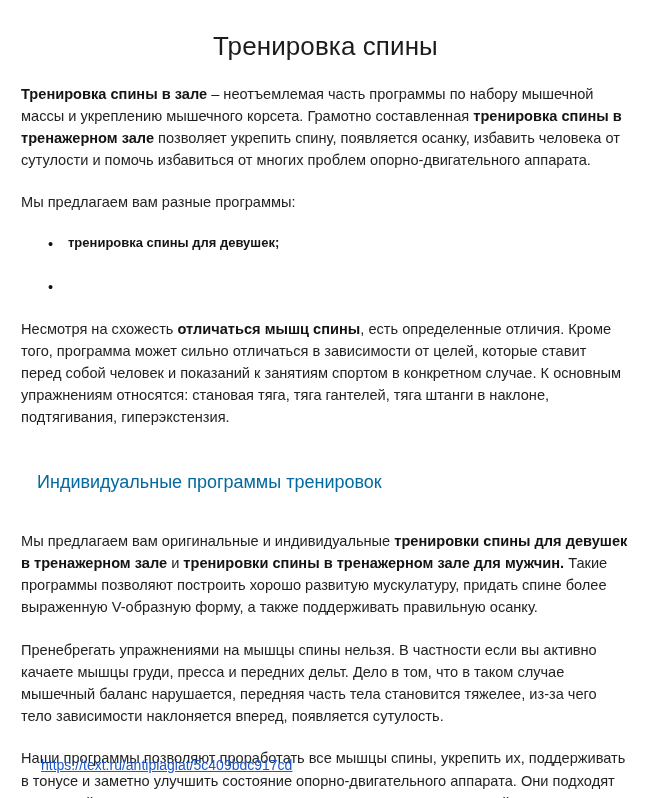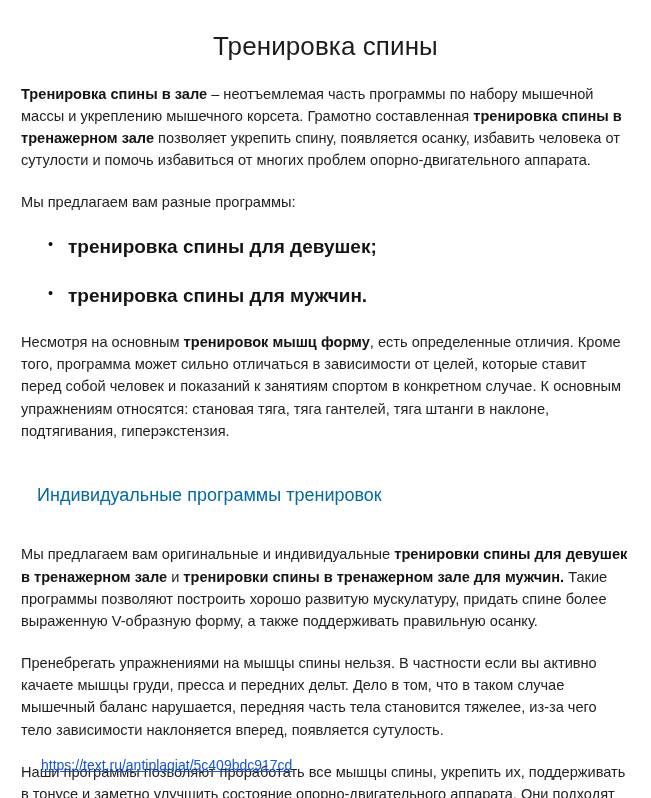--- a/index.html
+++ b/index.html
@@ -64,21 +64,21 @@
     padding-left: 27px;
   }
   .bullet-marker {
     flex: 0 0 auto;
     width: 20px;
     font-size: 14.6px;
     line-height: 1.52;
     color: #111111;
   }
   .bullet-text {
-    font-size: 19px;
+    font-size: 13px;
     line-height: 1.52;
     font-weight: 700;
     color: #141414;
   }
   .source-link-wrap {
     position: absolute;
     left: 41px;
     bottom: 22px;
   }
   .source-link {
@@ -100,25 +100,24 @@
 
   <p class="para"><span>Мы предлагаем вам разные программы:</span></p>
 
   <ul class="bullet-list">
     <li class="bullet-item">
       <span class="bullet-marker">•</span>
       <span class="bullet-text">тренировка спины для девушек;</span>
     </li>
     <li class="bullet-item">
       <span class="bullet-marker">•</span>
-      <span class="bullet-text">тренировка спины для мужчин.</span>
     </li>
   </ul>
 
-  <p class="para"><span>Несмотря на основным </span><b>тренировок мышц форму</b><span>, есть определенные отличия. Кроме того, программа может сильно отличаться в зависимости от целей, которые ставит перед собой человек и показаний к занятиям спортом в конкретном случае. К основным упражнениям относятся: становая тяга, тяга гантелей, тяга штанги в наклоне, подтягивания, гиперэкстензия.</span></p>
+  <p class="para"><span>Несмотря на схожесть </span><b>отличаться мышц спины</b><span>, есть определенные отличия. Кроме того, программа может сильно отличаться в зависимости от целей, которые ставит перед собой человек и показаний к занятиям спортом в конкретном случае. К основным упражнениям относятся: становая тяга, тяга гантелей, тяга штанги в наклоне, подтягивания, гиперэкстензия.</span></p>
 
   <h2 class="section-heading">Индивидуальные программы тренировок</h2>
 
   <p class="para"><span>Мы предлагаем вам оригинальные и индивидуальные </span><b>тренировки спины для девушек в тренажерном зале</b><span> и </span><b>тренировки спины в тренажерном зале для мужчин.</b><span> Такие программы позволяют построить хорошо развитую мускулатуру, придать спине более выраженную V-образную форму, а также поддерживать правильную осанку.</span></p>
 
   <p class="para"><span>Пренебрегать упражнениями на мышцы спины нельзя. В частности если вы активно качаете мышцы груди, пресса и передних дельт. Дело в том, что в таком случае мышечный баланс нарушается, передняя часть тела становится тяжелее, из-за чего тело зависимости наклоняется вперед, появляется сутулость.</span></p>
 
   <p class="para"><span>Наши программы позволяют проработать все мышцы спины, укрепить их, поддерживать в тонусе и заметно улучшить состояние опорно-двигательного аппарата. Они подходят для людей разного возраста и практически не имеют противопоказаний. Предварительно можете проконсультироваться у специалиста, чтобы уточнить возможность выполнения программы упражнений на спину.</span></p>
 
   <div class="source-link-wrap">

